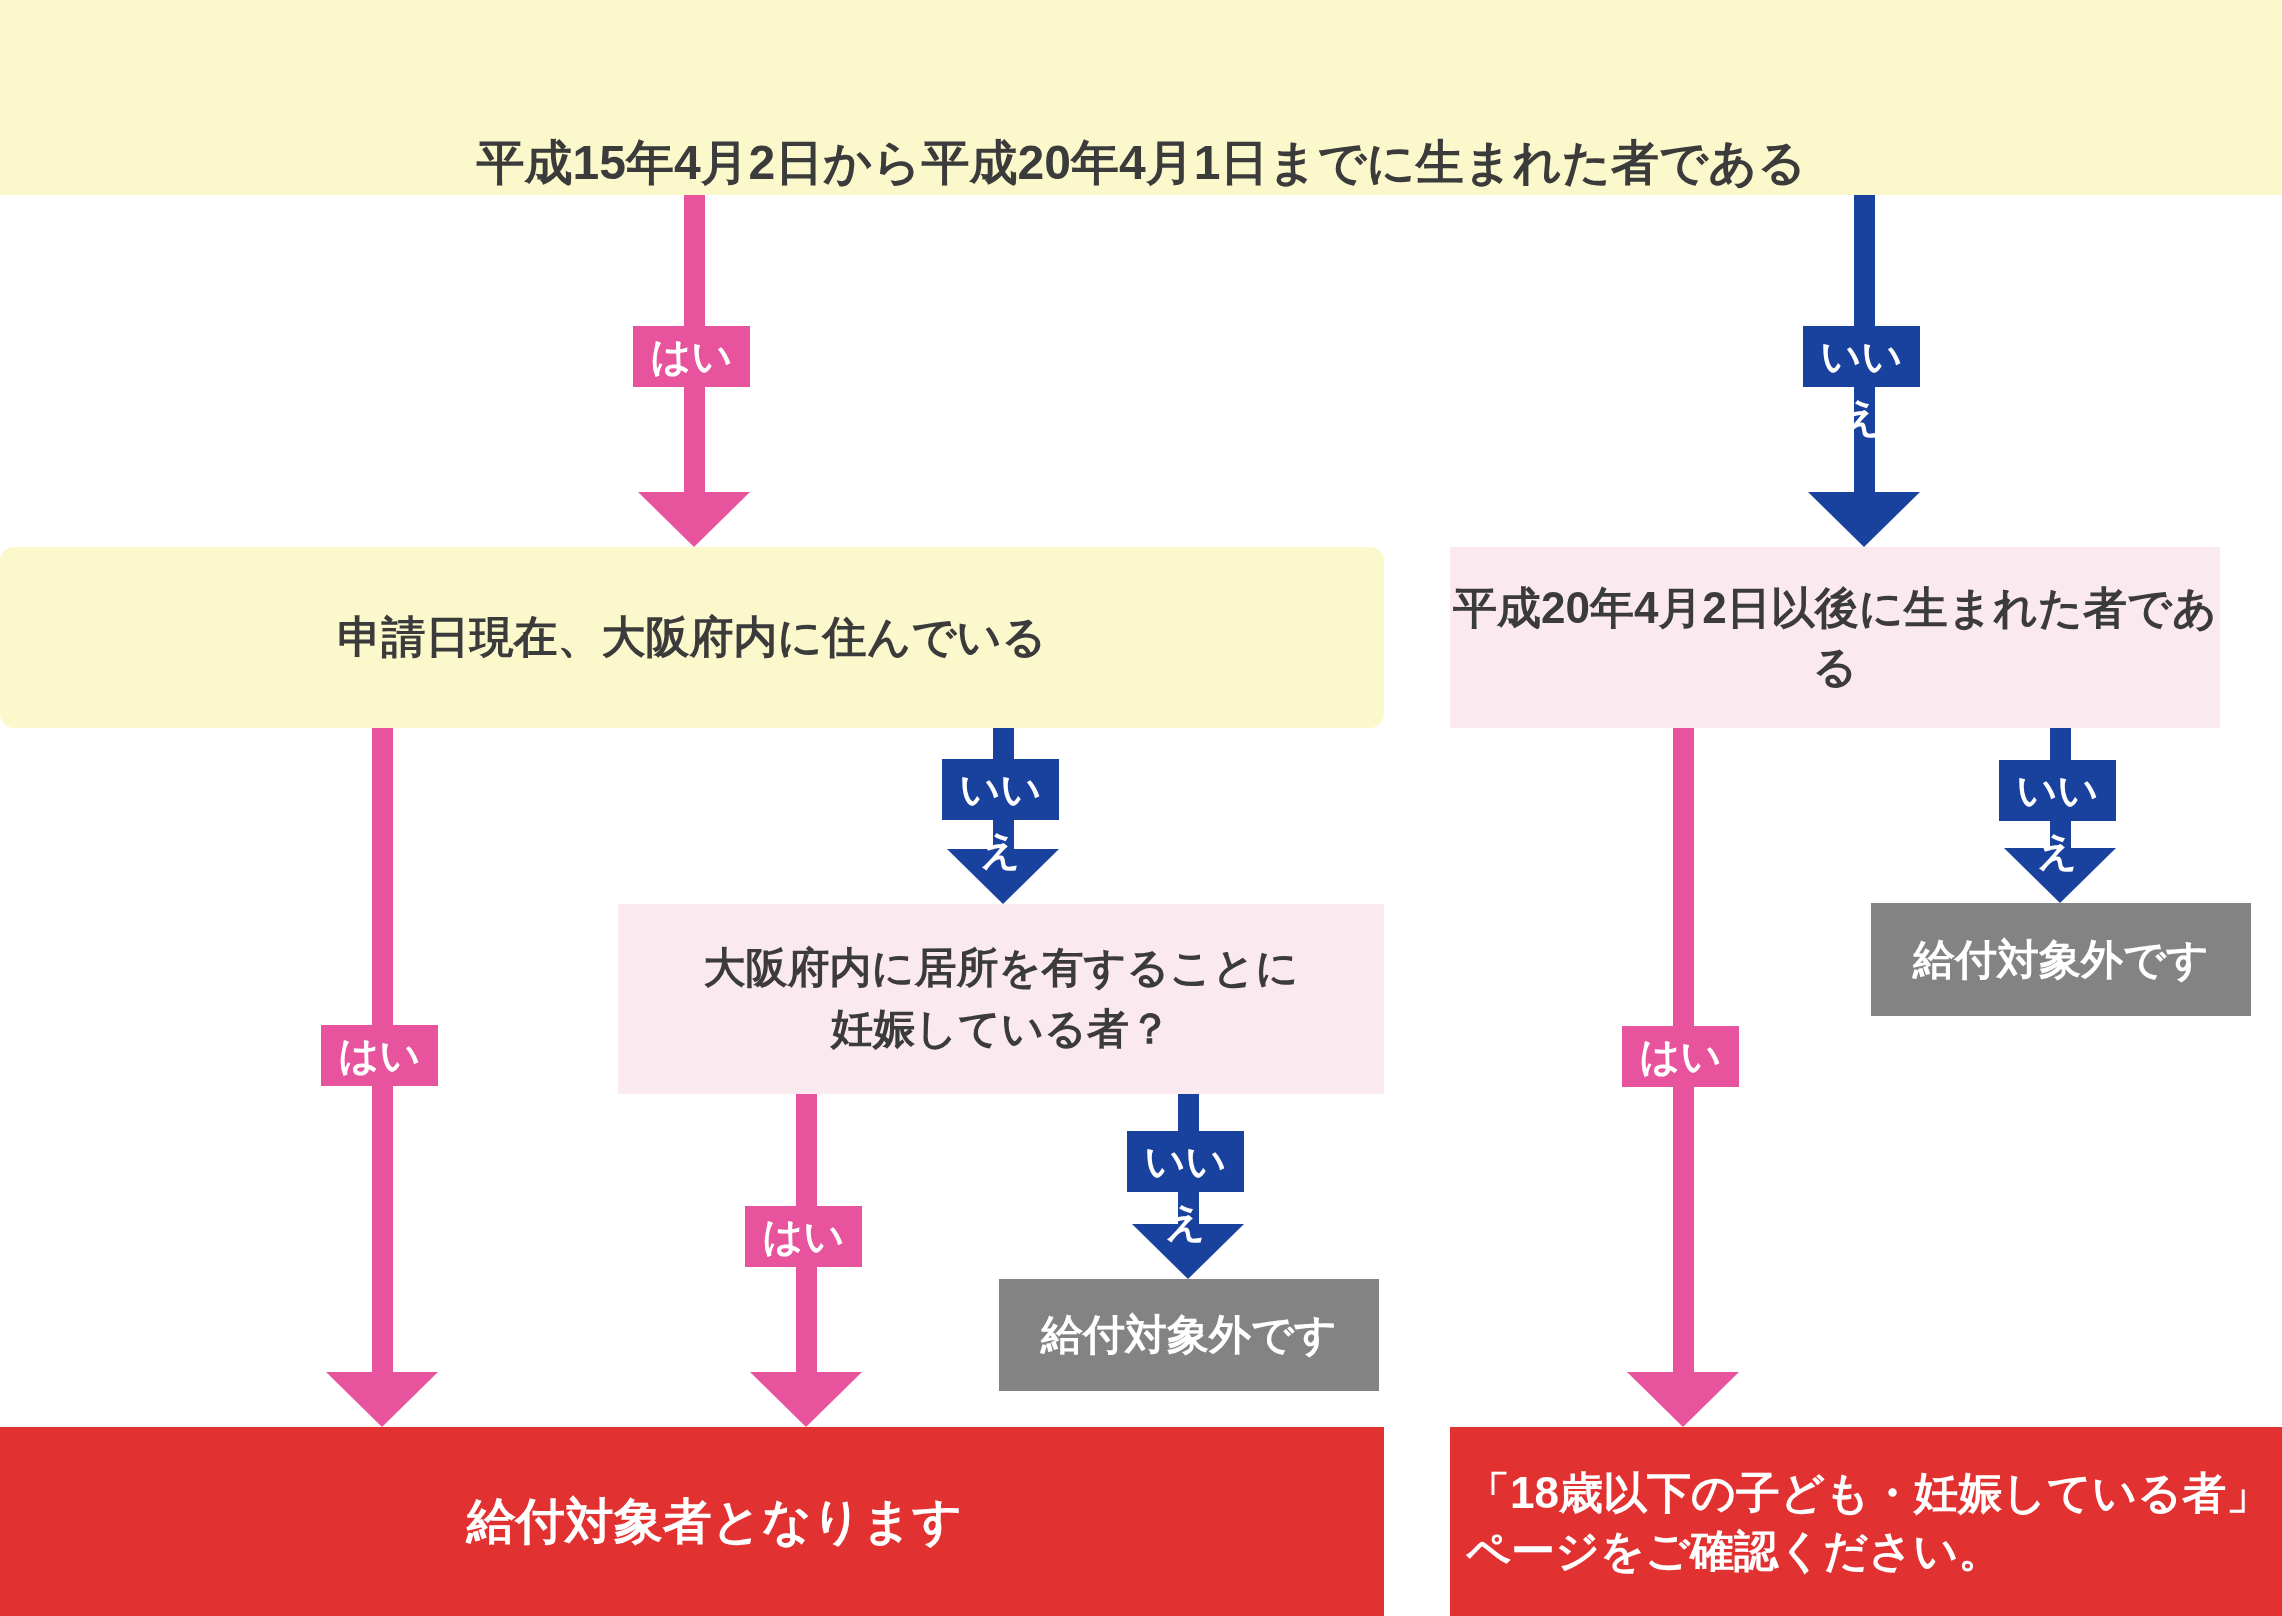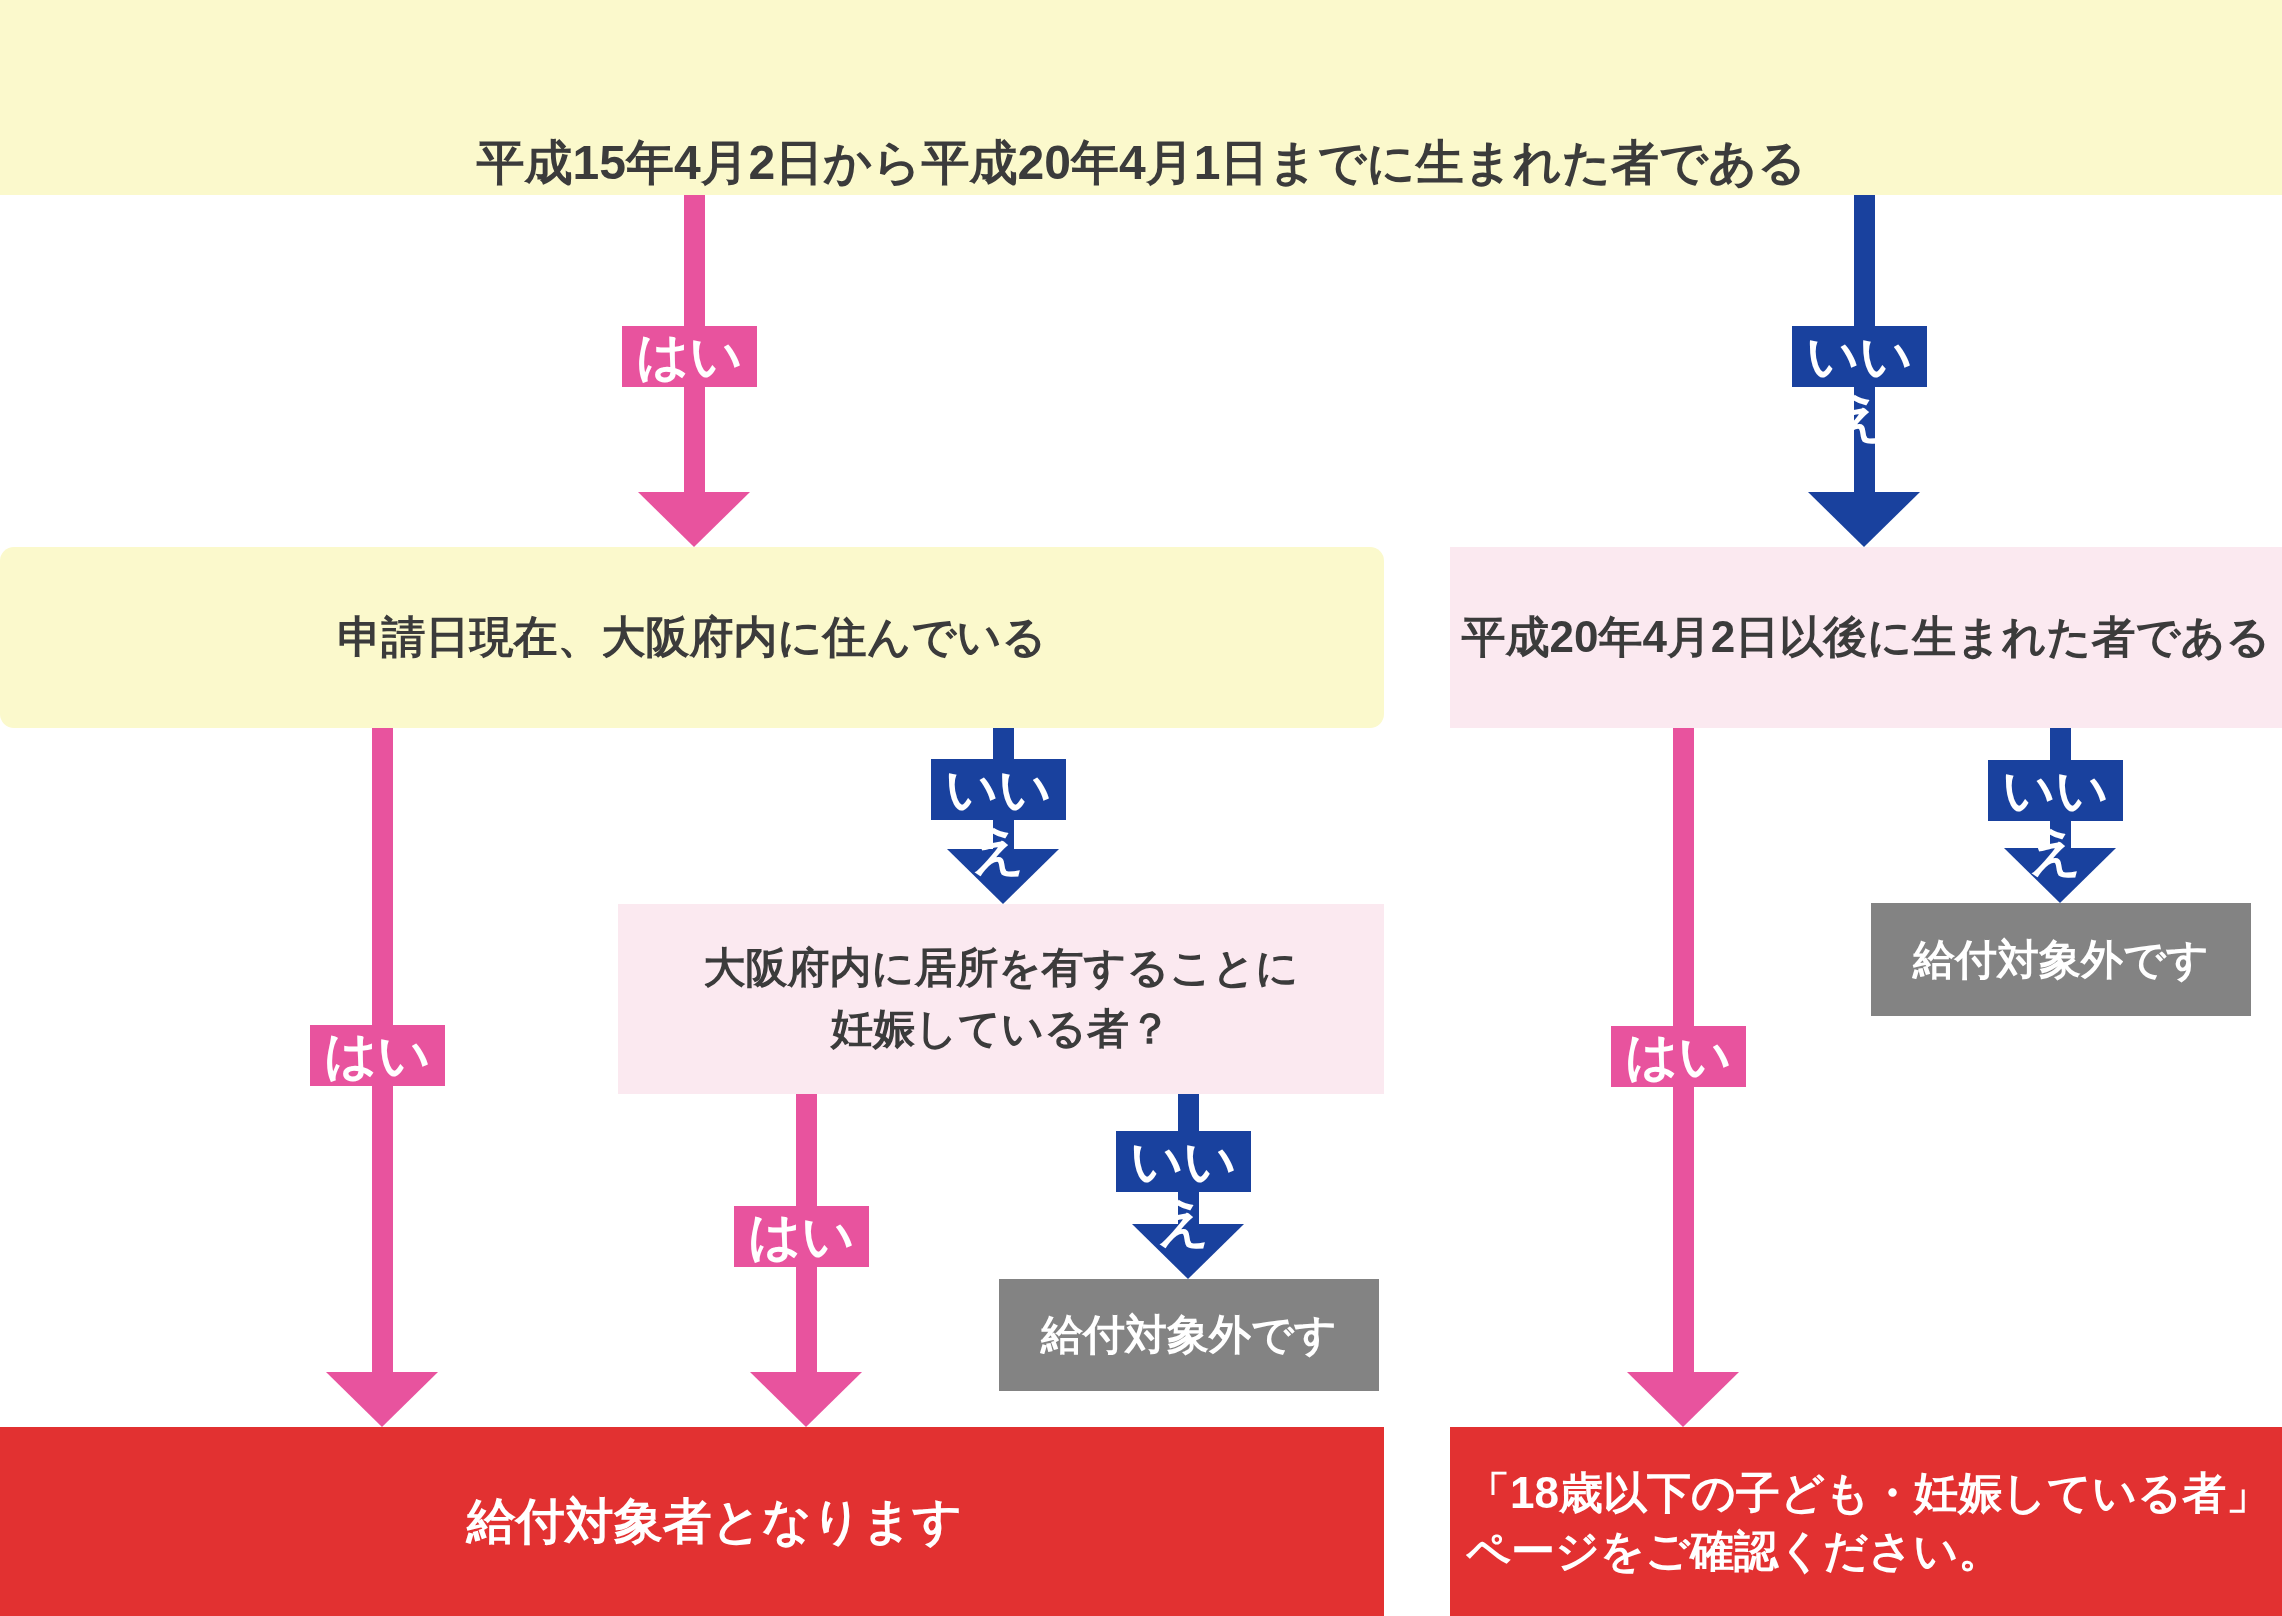--- a/index.html
+++ b/index.html
@@ -13,36 +13,36 @@
   }
   .box{position:absolute;display:flex;align-items:center;justify-content:center;
        text-align:center;color:#3b3b3b;box-sizing:border-box;}
   .bg-yellow{background:#fbf9cc;}
   .bg-palepink{background:#fbe9f0;}
   .bg-gray{background:#838383;color:#ffffff;align-items:center;}
   .bg-red{background:#e23131;color:#ffffff;padding-left:45px;}
 
   #banner{left:0;top:0;width:2283px;height:195px;font-size:48px;align-items:flex-end;}
   #box-live{left:0;top:547px;width:1384px;height:181px;font-size:44px;border-radius:14px;}
-  #box-born-after{left:1450px;top:547px;width:832px;height:181px;font-size:44px;}
+  #box-born-after{left:1450px;top:547px;width:770px;height:181px;font-size:44px;}
   #box-residence{left:618px;top:904px;width:766px;height:190px;font-size:42px;
                  flex-direction:column;line-height:1.45;}
   #gray-left{left:999px;top:1279px;width:380px;height:112px;font-size:42px;}
   #gray-right{left:1871px;top:903px;width:380px;height:113px;font-size:42px;}
   #red-left{left:0;top:1427px;width:1384px;height:190px;font-size:49px;}
   #red-right{left:1450px;top:1427px;width:832px;height:190px;font-size:44px;
              flex-direction:column;align-items:flex-start;justify-content:center;
              text-align:left;padding-left:16px;line-height:1.32;}
 
   .arrow{position:absolute;width:145px;}
   .shaft{position:absolute;left:62px;top:0;width:21px;background:inherit;}
   .head{position:absolute;left:16px;width:0;height:0;
         border-left:56px solid transparent;border-right:56px solid transparent;}
-  .tag{position:absolute;left:0;width:135px;height:61px;line-height:61px;
-       text-align:center;color:#ffffff;font-size:52px;}
+  .tag{position:absolute;left:11px;width:117px;height:61px;line-height:61px;
+       text-align:center;color:#ffffff;font-size:40px;}
 
   .pink .shaft,.pink .tag{background:#e8539e;}
   .pink .head{border-top:55px solid #e8539e;}
   .blue .shaft,.blue .tag{background:#19419e;}
   .blue .head{border-top:55px solid #19419e;}
 
   #arrow-a1{left:622px;top:195px;height:352px;}
   #arrow-a1 .shaft{height:298px;} #arrow-a1 .head{top:297px;} #arrow-a1 .tag{top:131px;}
   #arrow-a2{left:1792px;top:195px;height:352px;}
   #arrow-a2 .shaft{height:298px;} #arrow-a2 .head{top:297px;} #arrow-a2 .tag{top:131px;}

